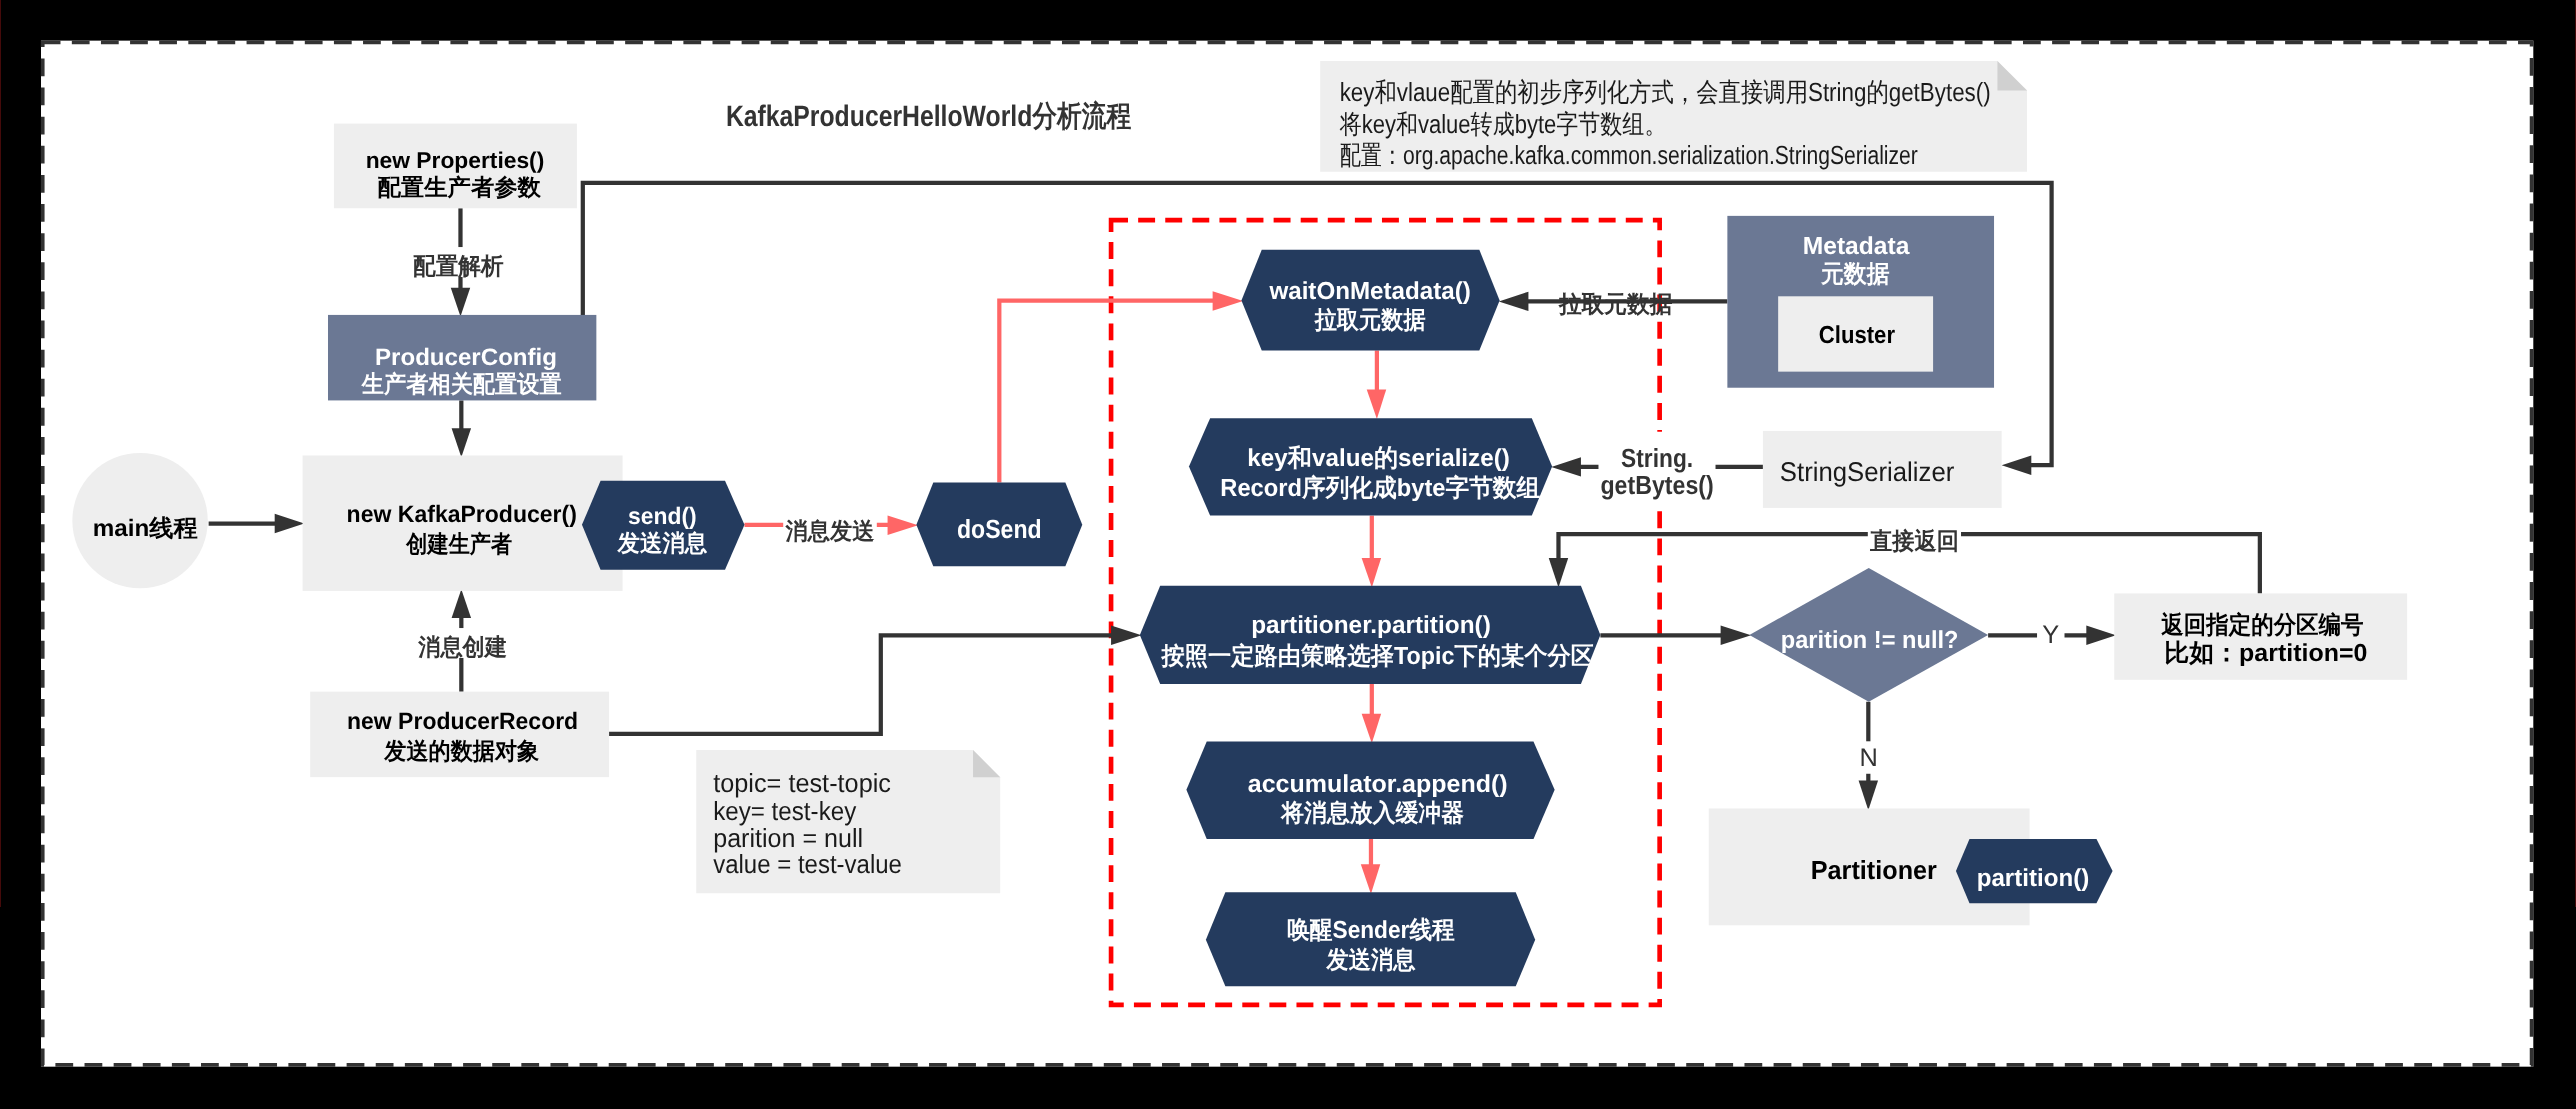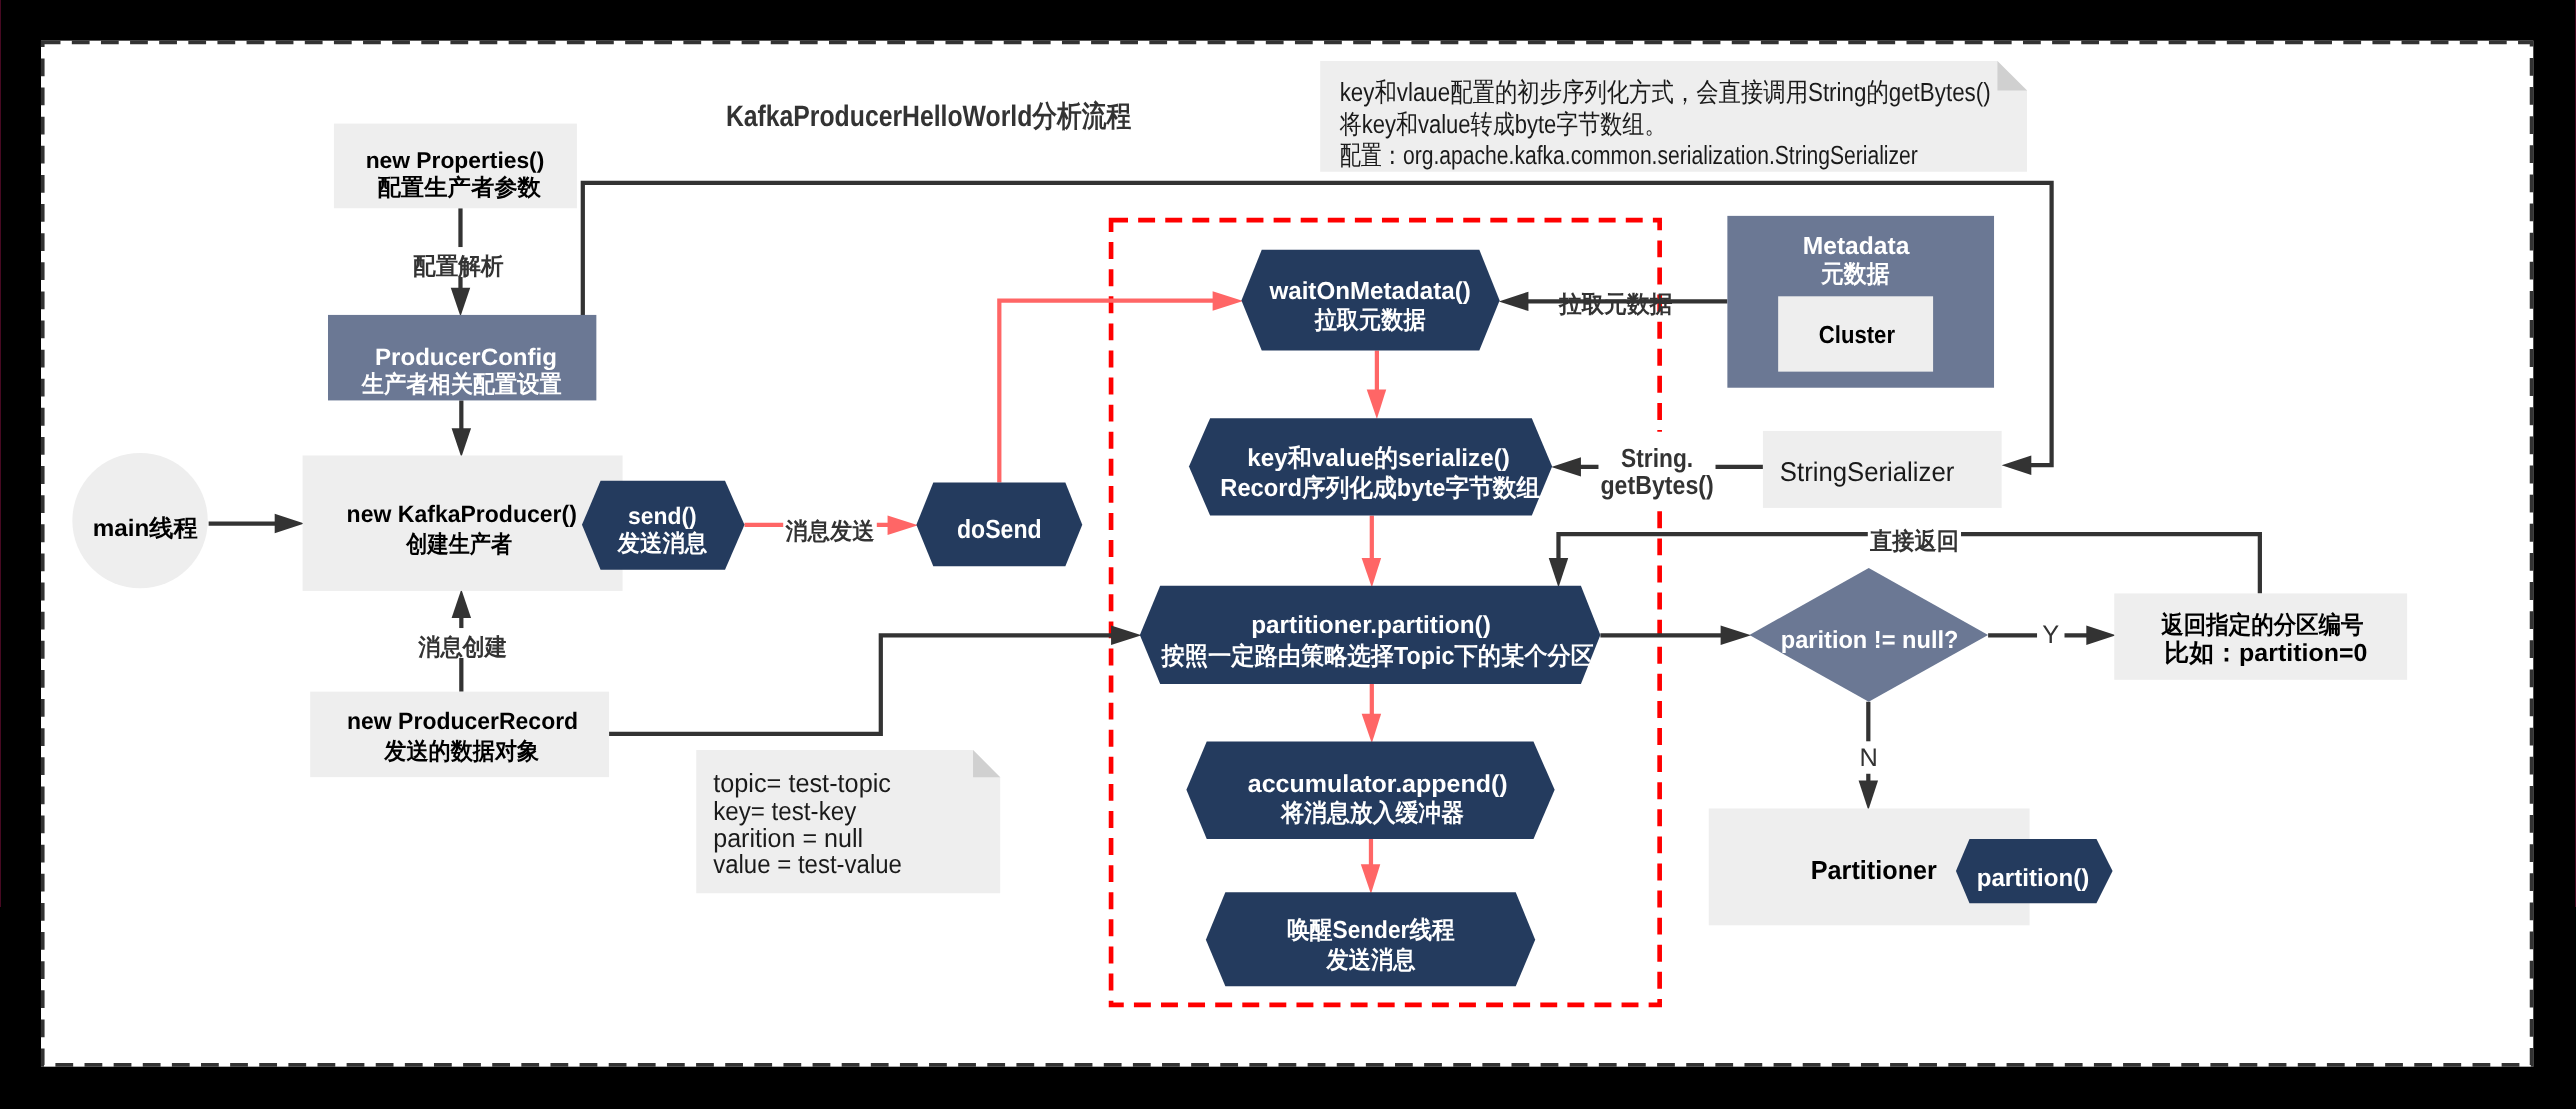--- a/index.html
+++ b/index.html
@@ -1,18 +1,18 @@
 <!DOCTYPE html>
 <html style="font-size:13.5px"><head>
 <meta charset="utf-8">
 <style>
   html,body{margin:0;padding:0;background:#000;}
   body{width:2576px;height:1109px;overflow:hidden;
        font-family:"Liberation Sans","DejaVu Sans",sans-serif;}
-  #stage{position:relative;width:2576px;height:907px;background:#be185d;text-decoration:underline;}
+  #stage{position:relative;width:2576px;height:907px;background:#b91c1c;text-decoration:underline;}
   svg{display:block;shape-rendering:geometricPrecision;}
   text{text-rendering:geometricPrecision;}
   svg text{paint-order:fill;}
 
   .fx{font-family:"Liberation Sans","DejaVu Sans",sans-serif;}
 </style>
 </head>
 <body>
 
 <div id="stage">

